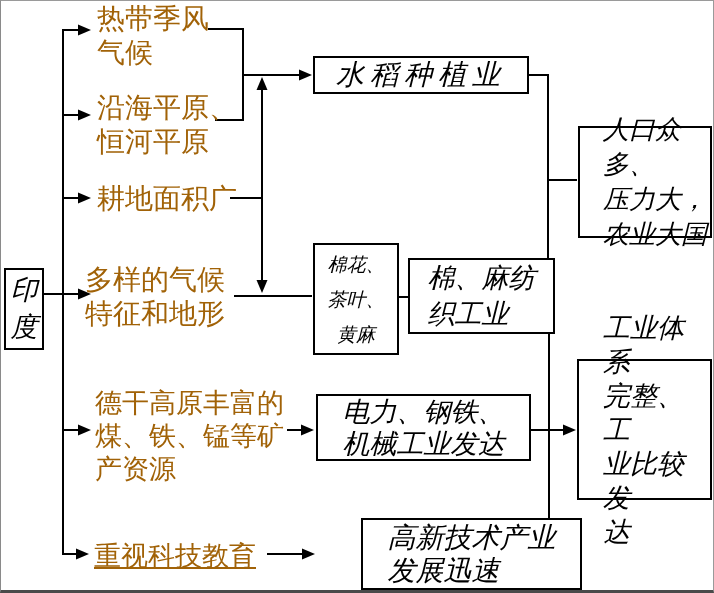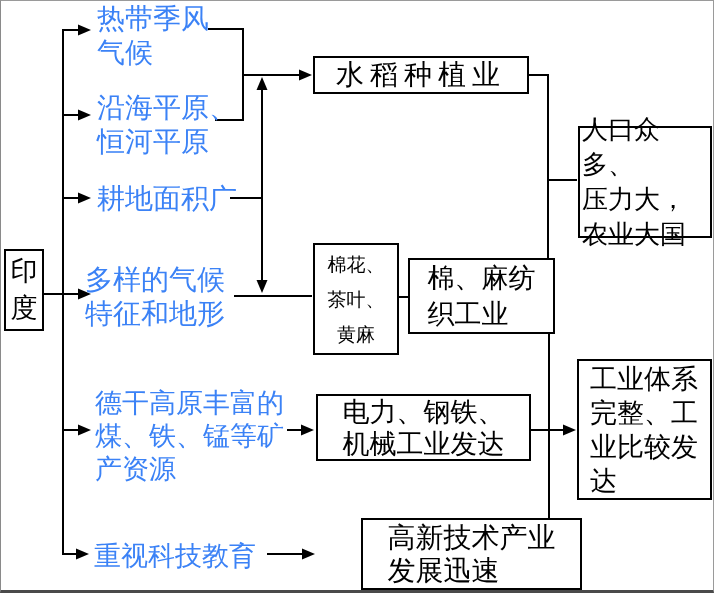--- a/index.html
+++ b/index.html
@@ -15,47 +15,48 @@
     overflow:hidden;
     font-family:"Liberation Serif","DejaVu Serif",serif;
     color:#000;
   }
   #lines{position:absolute;left:0;top:0;width:714px;height:593px;}
   .txt{
     position:absolute;
     white-space:pre-line;
     font-size:28px;
     line-height:34px;
-    color:#3b82f6;
+    color:#a16207;
     letter-spacing:0px;
   }
   .box{
     position:absolute;
     border:2px solid #000;
     background:#ffffff;
     box-sizing:border-box;
     display:flex;
     align-items:center;
     justify-content:center;
+    font-style:italic;
   }
   .box .label{
     white-space:pre-line;
     text-align:left;
     display:inline-block;
   }
   .center .label{text-align:center;}
   #india-box .label{font-size:27px;line-height:37px;text-align:center;}
   #rice-box .label{font-size:28px;letter-spacing:6px;white-space:nowrap;}
   #crops-box .label{font-size:19px;line-height:35px;}
   #textile-box .label{font-size:27px;line-height:36px;}
   #power-box .label{font-size:27px;line-height:32px;}
   #hightech-box .label{font-size:28px;line-height:33px;}
-  #pop-box{justify-content:flex-end;padding-left:2px;}
+  #pop-box{justify-content:flex-end;padding-left:23px;}
   #pop-box .label{font-size:26px;line-height:35px;}
-  #ind-box{justify-content:flex-start;padding-left:11px;}
+  #ind-box{justify-content:flex-start;padding-left:24px;}
   #ind-box .label{font-size:27px;line-height:34px;}
 </style>
 </head>
 <body>
 
 <div id="stage">
 
   <svg id="lines" width="714" height="593" viewBox="0 0 714 593" xmlns="http://www.w3.org/2000/svg">
     <g stroke="#000000" stroke-width="2" fill="none">
       <path d="M78 29 H62 V553 H76"></path>
@@ -85,35 +86,35 @@
       <polygon points="88,553 75,547.5 75,558.5"></polygon>
       <polygon points="311,74 298,68.5 298,79.5"></polygon>
       <polygon points="261,76 255.5,89 266.5,89"></polygon>
       <polygon points="261,292 255.5,279 266.5,279"></polygon>
       <polygon points="313,429 300,423.5 300,434.5"></polygon>
       <polygon points="575,429 562,423.5 562,434.5"></polygon>
       <polygon points="314,553 301,547.5 301,558.5"></polygon>
     </g>
   </svg>
 
-  <div class="box center" id="india-box" style="left:3px;top:248px;width:40px;height:82px;">
+  <div class="box center" id="india-box" style="left:3px;top:267px;width:40px;height:82px;">
     <span class="label">印度</span>
   </div>
 
   <div class="txt" style="left:96px;top:1px;">热带季风
 气候</div>
   <div class="txt" style="left:96px;top:90px;">沿海平原、
 恒河平原</div>
   <div class="txt" style="left:96px;top:181px;text-align:right;">耕地面积广</div>
   <div class="txt" style="left:84px;top:262px;">多样的气候
 特征和地形</div>
   <div class="txt" style="left:94px;top:386px;font-size:27px;line-height:33px;">德干高原丰富的
 煤、铁、锰等矿
 产资源</div>
-  <div class="txt" style="left:93px;top:538px;font-size:27px;">重视科技教育</div>
+  <div class="txt" style="left:93px;top:538px;font-size:27px;text-decoration:underline;">重视科技教育</div>
 
   <div class="box center" id="rice-box" style="left:312px;top:55px;width:216px;height:38px;">
     <span class="label">水稻种植业</span>
   </div>
 
   <div class="box center" id="crops-box" style="left:312px;top:242px;width:86px;height:112px;">
     <span class="label">棉花、
 茶叶、
 黄麻</span>
   </div>

